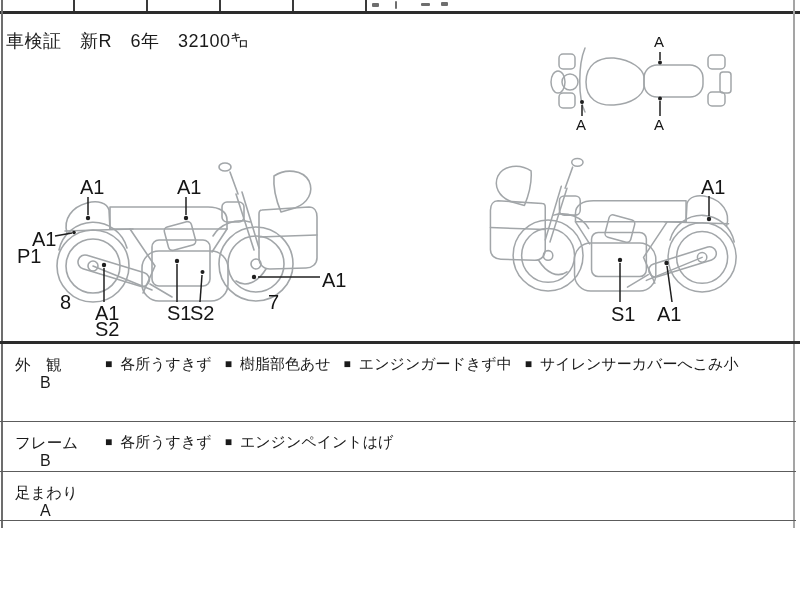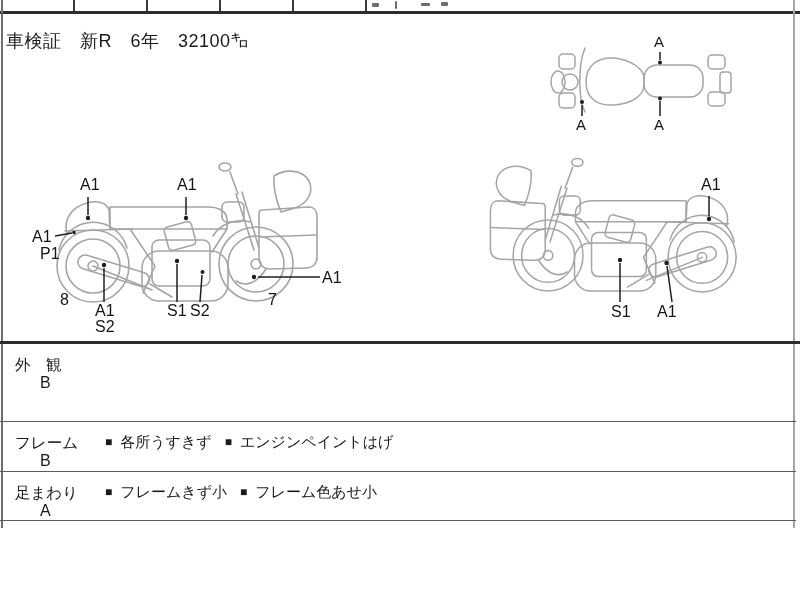--- a/index.html
+++ b/index.html
@@ -13,21 +13,21 @@
   .b-bottom{position:absolute;left:0;top:595px;width:796px;height:2px;background:#4a4a4a;}
   
   .strip-bottom{position:absolute;left:0;top:11px;width:800px;height:2.5px;background:#2c2c2c;}
   .strip-div{position:absolute;top:0;width:1.5px;height:11px;background:#3a3a3a;}
   .frag{position:absolute;background:#555;border-radius:1px;opacity:.85;}
   
   .header-line{position:absolute;left:6px;top:29px;font-size:18px;letter-spacing:.5px;white-space:pre;}
   
   #art{position:absolute;left:0;top:0;}
   
-  .mk{position:absolute;font-size:16px;line-height:1;color:#151515;white-space:nowrap;}
+  .mk{position:absolute;font-size:20px;line-height:1;color:#151515;white-space:nowrap;}
   .mk.sm{font-size:15px;}
   
   .insp{position:absolute;left:0;top:341px;width:796px;}
   .sep-thick{height:3px;background:#2c2c2c;width:800px;margin-left:0;}
   .insp-row{position:relative;border-bottom:1.5px solid #5c5c5c;}
   .insp-row.last{border-bottom:none;}
   .insp-label{position:absolute;left:15px;top:11px;font-size:15.5px;white-space:pre;}
   .insp-grade{position:absolute;left:40px;top:30px;font-size:16px;}
   .items{position:absolute;left:105px;top:10px;right:8px;font-size:15px;line-height:1.3;}
   .item{margin-right:13px;white-space:nowrap;display:inline-block;}
@@ -150,21 +150,21 @@
       <path d="M582,116 L582,105" fill="none"></path>
         <circle cx="582" cy="102" r="2" stroke="none"></circle>
       <path d="M660,116 L660,101" fill="none"></path>
         <circle cx="660" cy="98.5" r="2" stroke="none"></circle>
     </g>
   </svg>
 
   <span class="mk" style="left:80px;top:177px">A1</span>
   <span class="mk" style="left:177px;top:177px">A1</span>
   <span class="mk" style="left:32px;top:229px">A1</span>
-  <span class="mk" style="left:40px;top:246px">P1</span>
+  <span class="mk" style="left:17px;top:246px">P1</span>
   <span class="mk" style="left:60px;top:292px">8</span>
   <span class="mk" style="left:95px;top:303px">A1</span>
   <span class="mk" style="left:95px;top:319px">S2</span>
   <span class="mk" style="left:167px;top:303px">S1</span>
   <span class="mk" style="left:190px;top:303px">S2</span>
   <span class="mk" style="left:268px;top:292px">7</span>
   <span class="mk" style="left:322px;top:270px">A1</span>
 
   <span class="mk" style="left:701px;top:177px">A1</span>
   <span class="mk" style="left:611px;top:304px">S1</span>
@@ -173,32 +173,32 @@
   <span class="mk sm" style="left:654px;top:34px">A</span>
   <span class="mk sm" style="left:576px;top:117px">A</span>
   <span class="mk sm" style="left:654px;top:117px">A</span>
 
   <div class="insp">
     <div class="sep-thick"></div>
 
     <div class="insp-row" style="height:77px">
       <span class="insp-label">外　観</span>
       <span class="insp-grade">B</span>
+      <div class="items"><span class="item"><span class="bullet">■</span><span>各所うすきず</span></span><span class="item"><span class="bullet">■</span><span>樹脂部色あせ</span></span><span class="item"><span class="bullet">■</span><span>エンジンガードきず中</span></span><span class="item"><span class="bullet">■</span><span>サイレンサーカバーへこみ小</span></span></div>
     </div>
 
     <div class="insp-row" style="height:49px">
       <span class="insp-label">フレーム</span>
       <span class="insp-grade">B</span>
       <div class="items"><span class="item"><span class="bullet">■</span><span>各所うすきず</span></span><span class="item"><span class="bullet">■</span><span>エンジンペイントはげ</span></span></div>
     </div>
 
     <div class="insp-row" style="height:48px">
       <span class="insp-label">足まわり</span>
       <span class="insp-grade">A</span>
-      <div class="items"><span class="item"><span class="bullet">■</span><span>フレームきず小</span></span><span class="item"><span class="bullet">■</span><span>フレーム色あせ小</span></span></div>
     </div>
 
     <div class="insp-row last" style="height:78px">
       <span class="insp-label">フレーム</span>
       <span class="insp-grade">B</span>
     </div>
   </div>
 
 </div>
 

